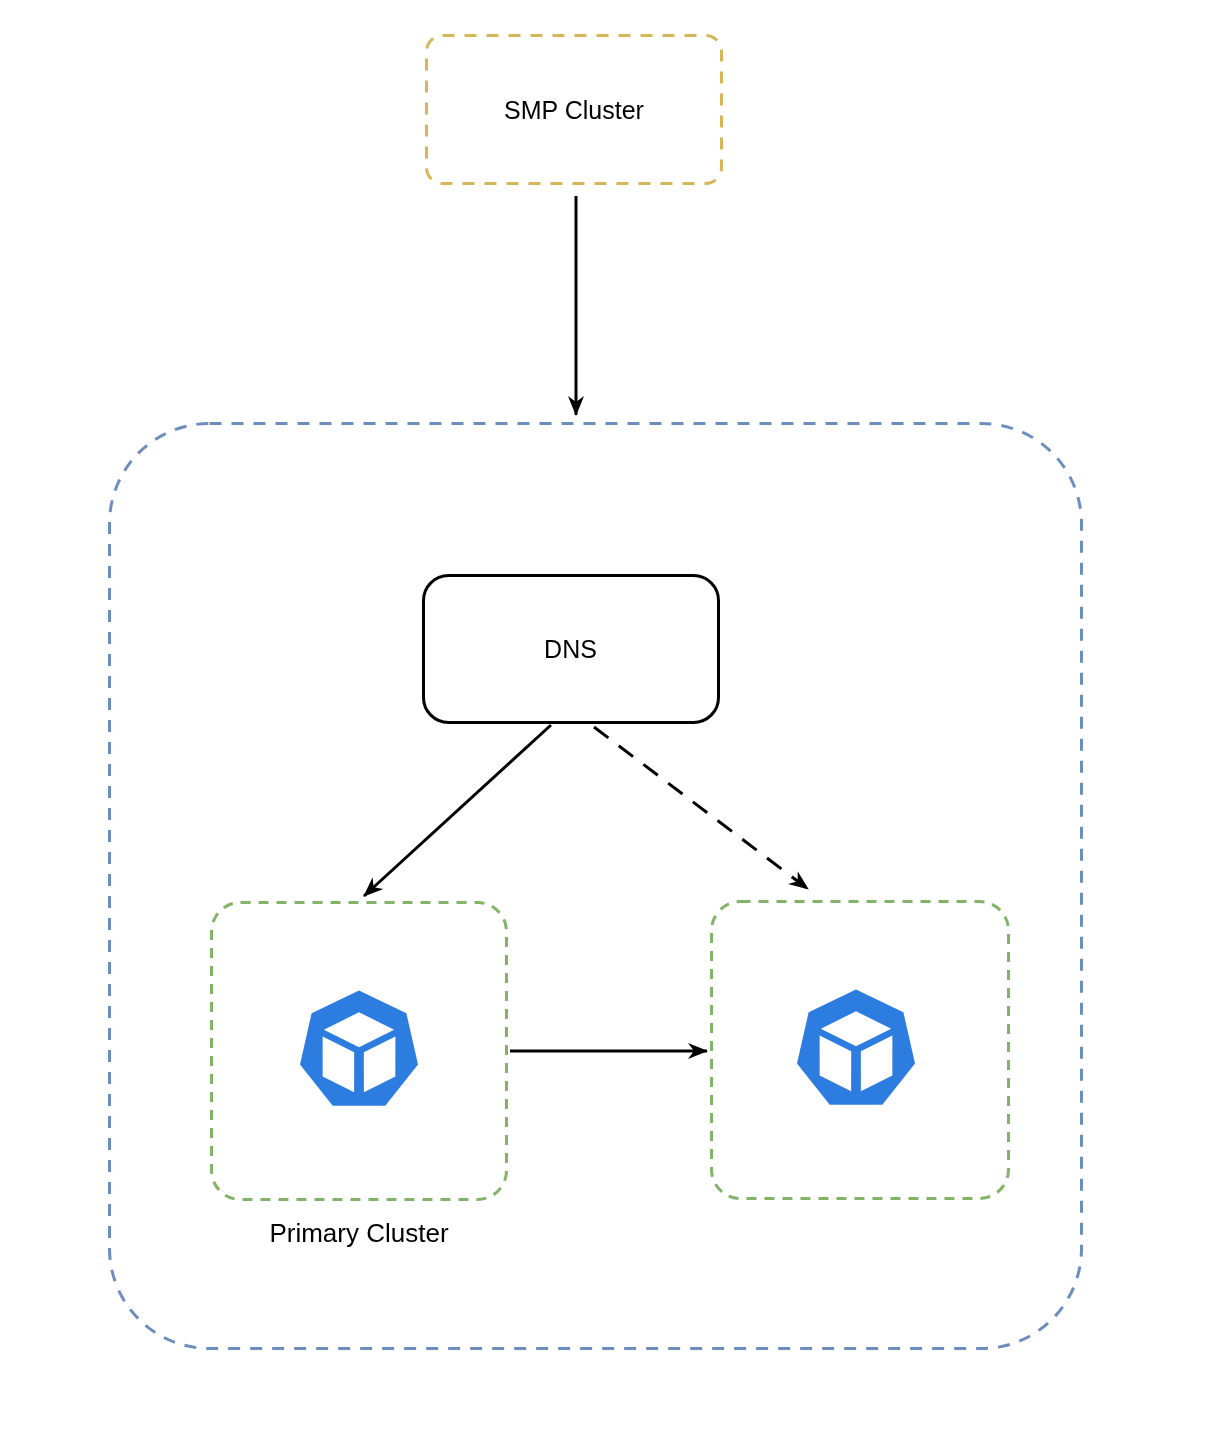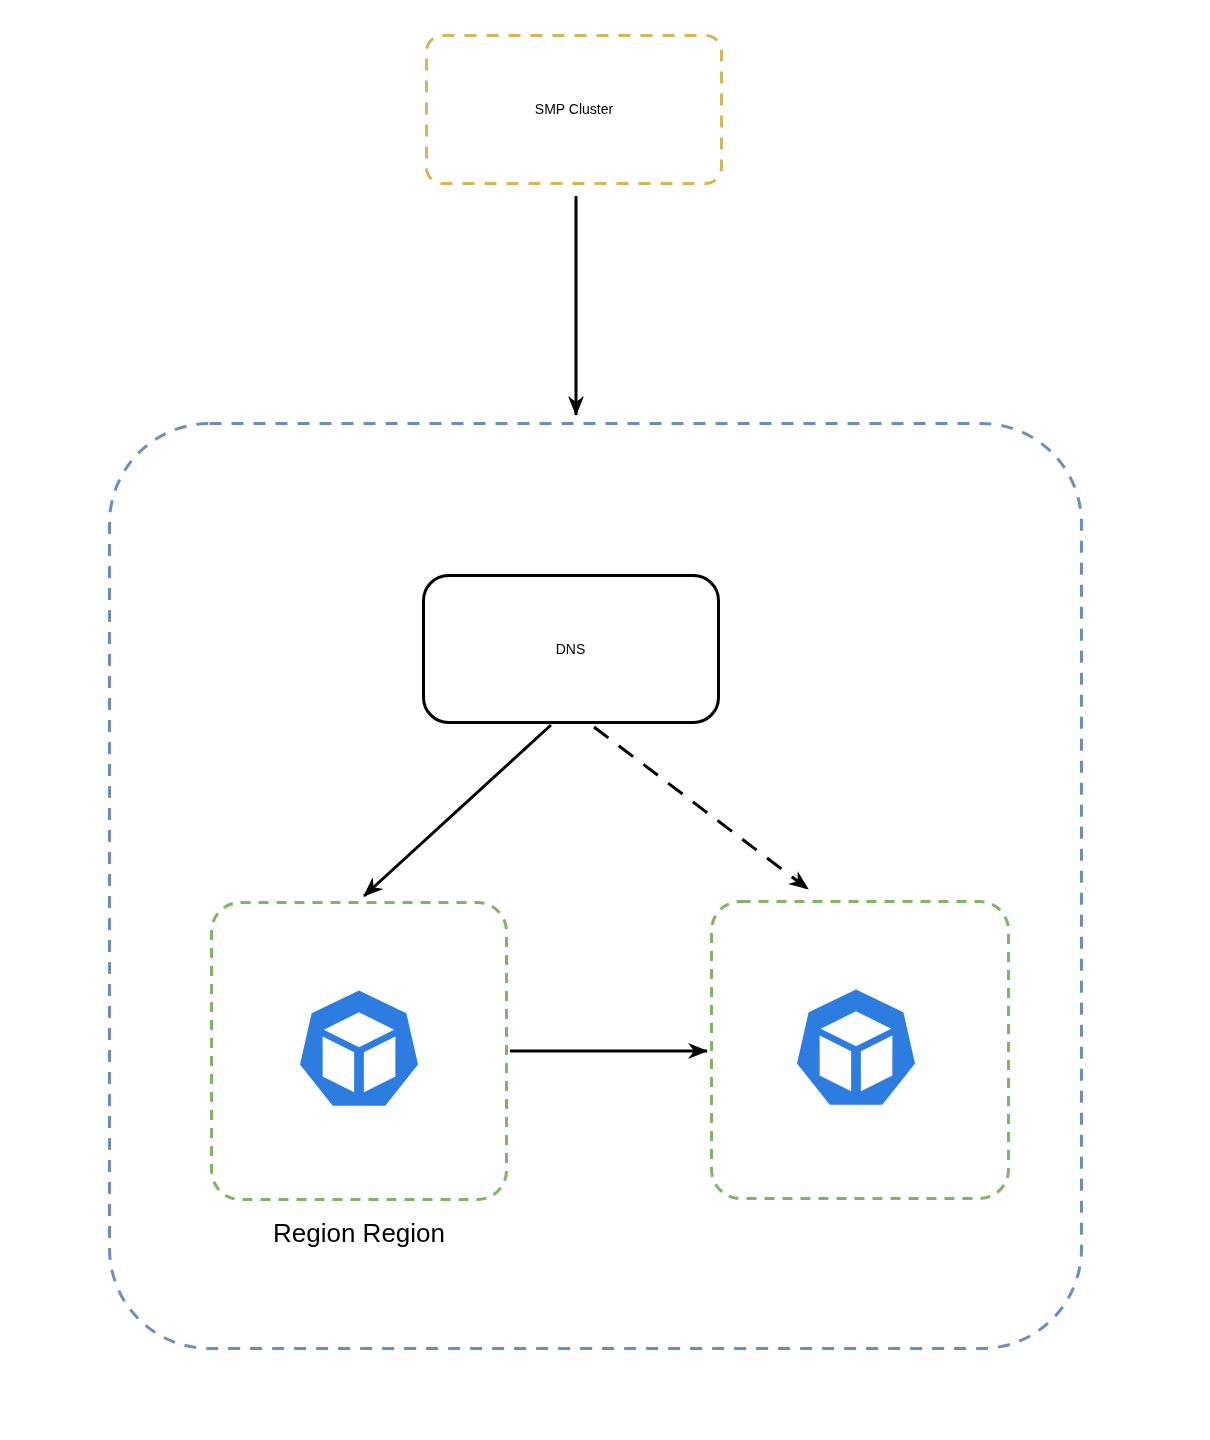--- a/index.html
+++ b/index.html
@@ -22,21 +22,21 @@
     top: 0;
     width: 1210px;
     height: 1440px;
   }
   .node-label {
     position: absolute;
     display: flex;
     align-items: center;
     justify-content: center;
     text-align: center;
-    font-size: 14px;
+    font-size: 25px;
     line-height: 1.2;
     color: #000000;
   }
   .label-smp    { left: 426px; top: 35px;  width: 296px; height: 149px; }
   .label-dns    { left: 422px; top: 575px; width: 297px; height: 148px; }
   .region-label {
     position: absolute;
     text-align: center;
     font-size: 26px;
     line-height: 1.2;
@@ -98,16 +98,16 @@
 
   <div class="region-icon icon-secondary">
     <svg viewBox="0 0 100 104" width="122" height="126">
       <polygon points="50,2 89.1,20.8 98.7,63.1 71.7,97.1 28.3,97.1 1.3,63.1 10.9,20.8" fill="#2d7ce0"></polygon>
       <polygon points="50,20 79,34.5 50,49 21,34.5" fill="#ffffff"></polygon>
       <polygon points="20,40 46,53 46,86 20,73" fill="#ffffff"></polygon>
       <polygon points="80,40 54,53 54,86 80,73" fill="#ffffff"></polygon>
     </svg>
   </div>
 
-  <div class="region-label label-primary">Region Region</div>
+  <div class="region-label label-primary">Primary Cluster</div>
 
 
 </div>
 
 </body></html>

